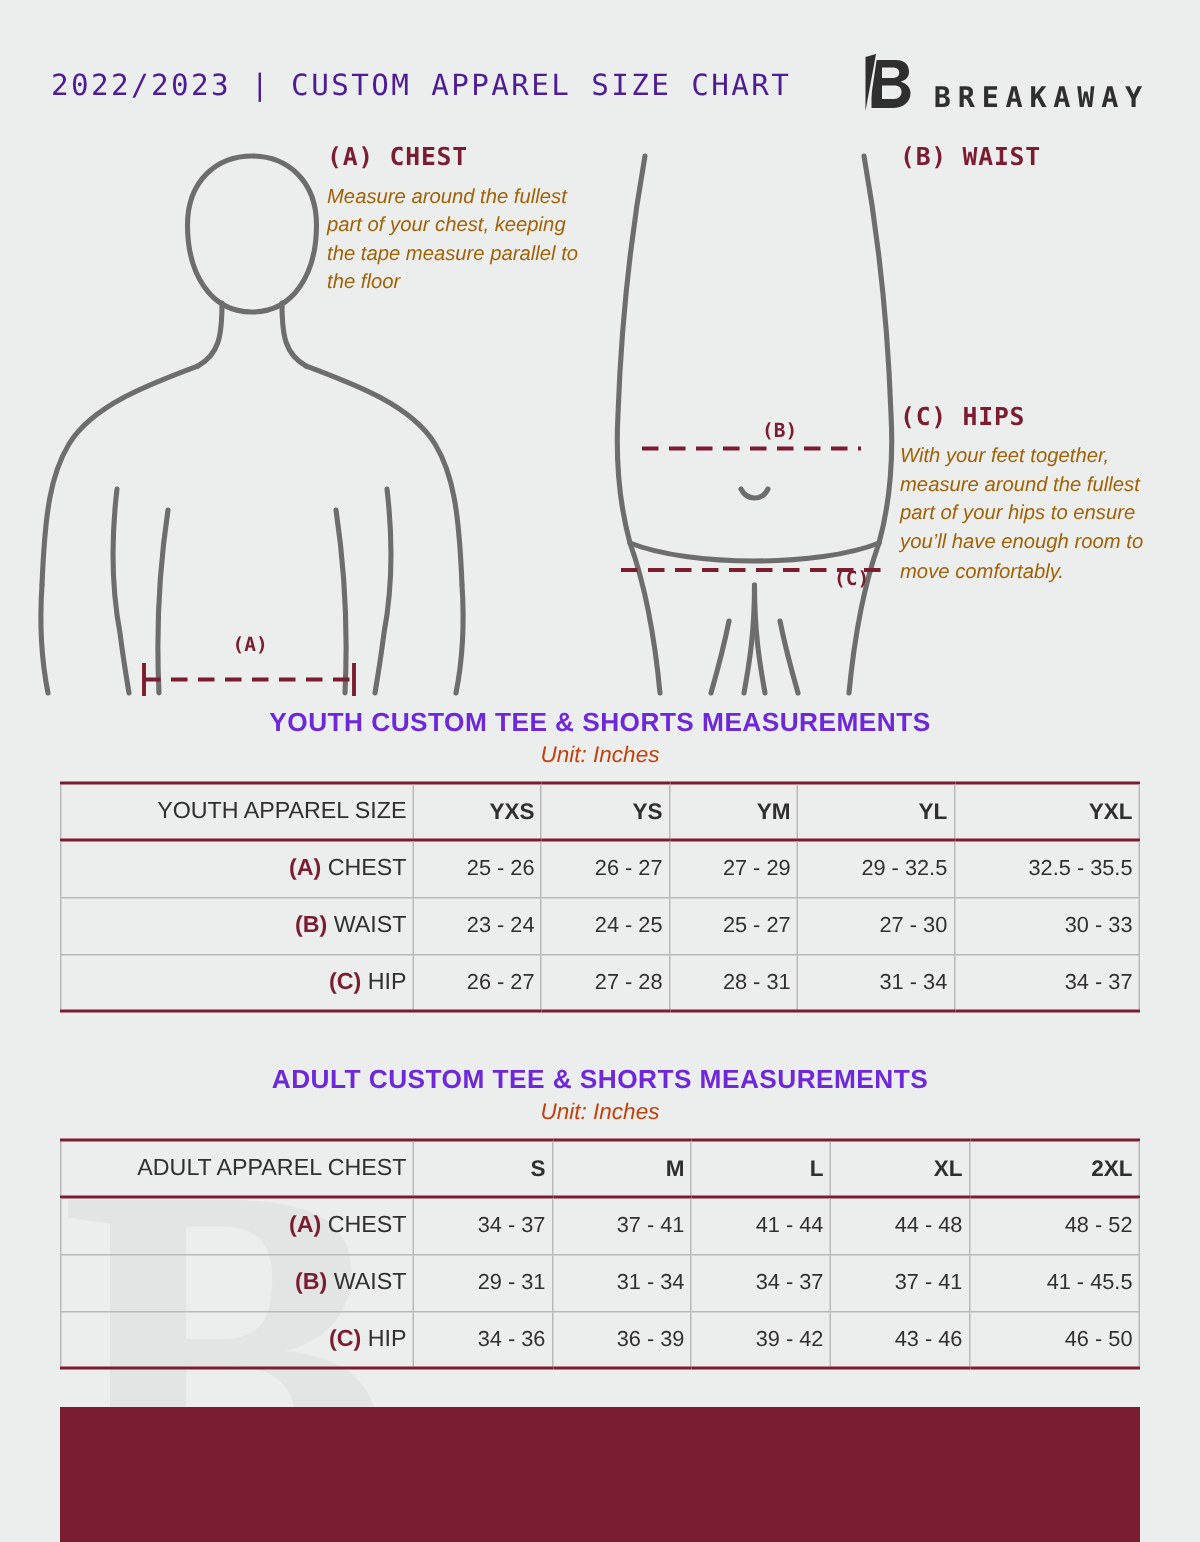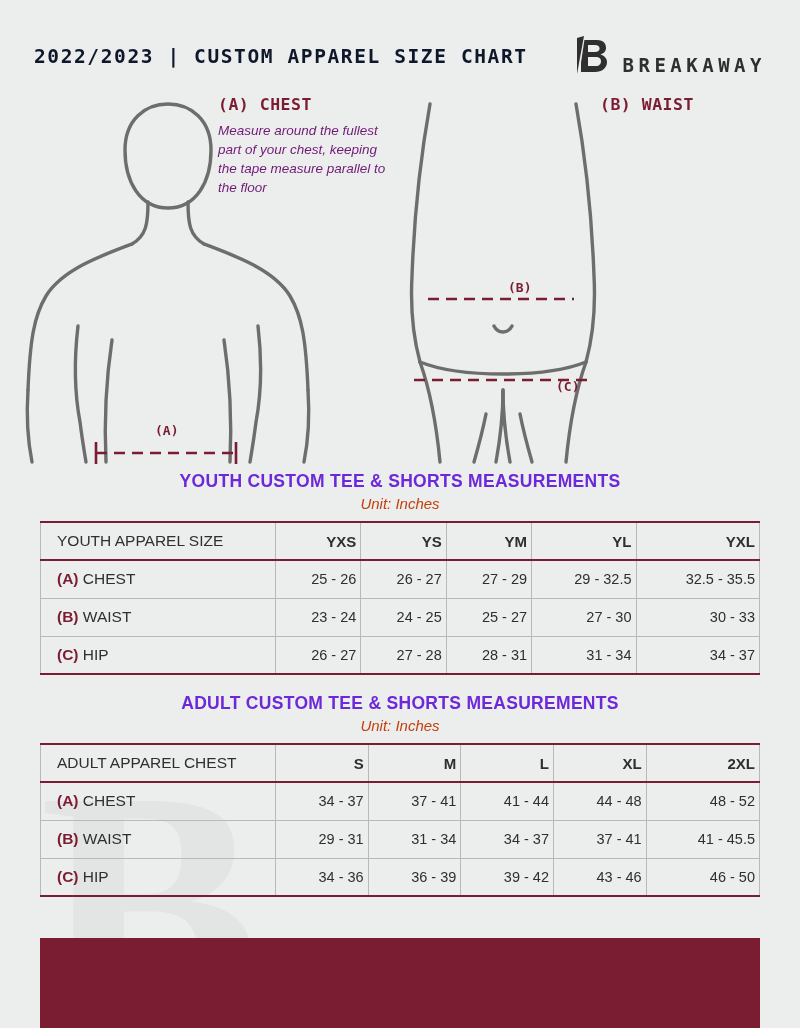--- a/index.html
+++ b/index.html
@@ -33,23 +33,23 @@
     position: relative;
     z-index: 2;
     display: flex;
     align-items: center;
     justify-content: space-between;
     padding: 36px 34px 0 34px;
   }
   .header-title {
     font-family: "DejaVu Sans Mono", monospace;
     font-size: 19.5px;
-    font-weight: 700;
+    font-weight: 400;
     letter-spacing: 1.6px;
-    color: #0f172a;
+    color: #4c1d95;
     white-space: nowrap;
   }
   .brand {
     display: flex;
     align-items: flex-end;
     gap: 14px;
   }
   .brand-mark {
     width: 34px;
     height: 40px;
@@ -79,21 +79,21 @@
     font-weight: 700;
     letter-spacing: 0.5px;
     color: #7b1d32;
     margin-bottom: 7px;
   }
   .callout-body {
     font-family: "Liberation Sans", sans-serif;
     font-style: italic;
     font-size: 13.5px;
     line-height: 1.42;
-    color: #701a75;
+    color: #a16207;
   }
   #callout-chest { left: 218px; top: 5px; width: 180px; }
   #callout-waist { left: 600px; top: 5px; width: 175px; }
   #callout-hips  { left: 600px; top: 178px; width: 178px; }
 
   
   .table-block {
     position: relative;
     z-index: 2;
     margin-top: 6px;
@@ -134,21 +134,21 @@
   table.size-table tr:first-child th,
   table.size-table tr:first-child td {
     border-top: 2px solid #7b1d32;
   }
   table.size-table tr:last-child th,
   table.size-table tr:last-child td {
     border-bottom: 2px solid #7b1d32;
   }
   table.size-table th.row-head,
   table.size-table td.row-head {
-    text-align: left;
+    text-align: right;
     padding-left: 16px;
     width: 235px;
     font-size: 15.5px;
   }
   table.size-table thead th {
     font-weight: 700;
     font-size: 15px;
   }
   table.size-table thead th.row-head {
     font-weight: 400;
@@ -250,20 +250,24 @@
   <div style="position:absolute;left:508px;top:190px;font-family:'DejaVu Sans Mono',monospace;font-size:13px;font-weight:700;color:#7b1d32;">(B)</div>
   <div style="position:absolute;left:556px;top:289px;font-family:'DejaVu Sans Mono',monospace;font-size:13px;font-weight:700;color:#7b1d32;">(C)</div>
 
   <div class="callout" id="callout-chest">
     <div class="callout-title">(A) CHEST</div>
     <div class="callout-body">Measure around the fullest part of your chest, keeping the tape measure parallel to the floor</div>
   </div>
   <div class="callout" id="callout-waist">
     <div class="callout-title">(B) WAIST</div>
   </div>
+  <div class="callout" id="callout-hips">
+    <div class="callout-title">(C) HIPS</div>
+    <div class="callout-body">With your feet together, measure around the fullest part of your hips to ensure you’ll have enough room to move comfortably.</div>
+  </div>
 </div>
 
 <div class="table-block">
   <div class="table-title">YOUTH CUSTOM TEE &amp; SHORTS MEASUREMENTS</div>
   <div class="table-unit">Unit: Inches</div>
   <table class="size-table">
     <thead>
       <tr>
         <th class="row-head">YOUTH APPAREL SIZE</th>
         <th>YXS</th>
@@ -304,21 +308,21 @@
         <td>26 - 27</td>
         <td>27 - 28</td>
         <td>28 - 31</td>
         <td>31 - 34</td>
         <td>34 - 37</td>
       </tr>
     </tbody>
   </table>
 </div>
 
-<div class="table-block" style="margin-top:18px;">
+<div class="table-block" style="margin-top:34px;">
   <div class="table-title">ADULT CUSTOM TEE &amp; SHORTS MEASUREMENTS</div>
   <div class="table-unit">Unit: Inches</div>
   <table class="size-table">
     <thead>
       <tr>
         <th class="row-head">ADULT APPAREL CHEST</th>
         <th>S</th>
         <th>M</th>
         <th>L</th>
         <th>XL</th>

